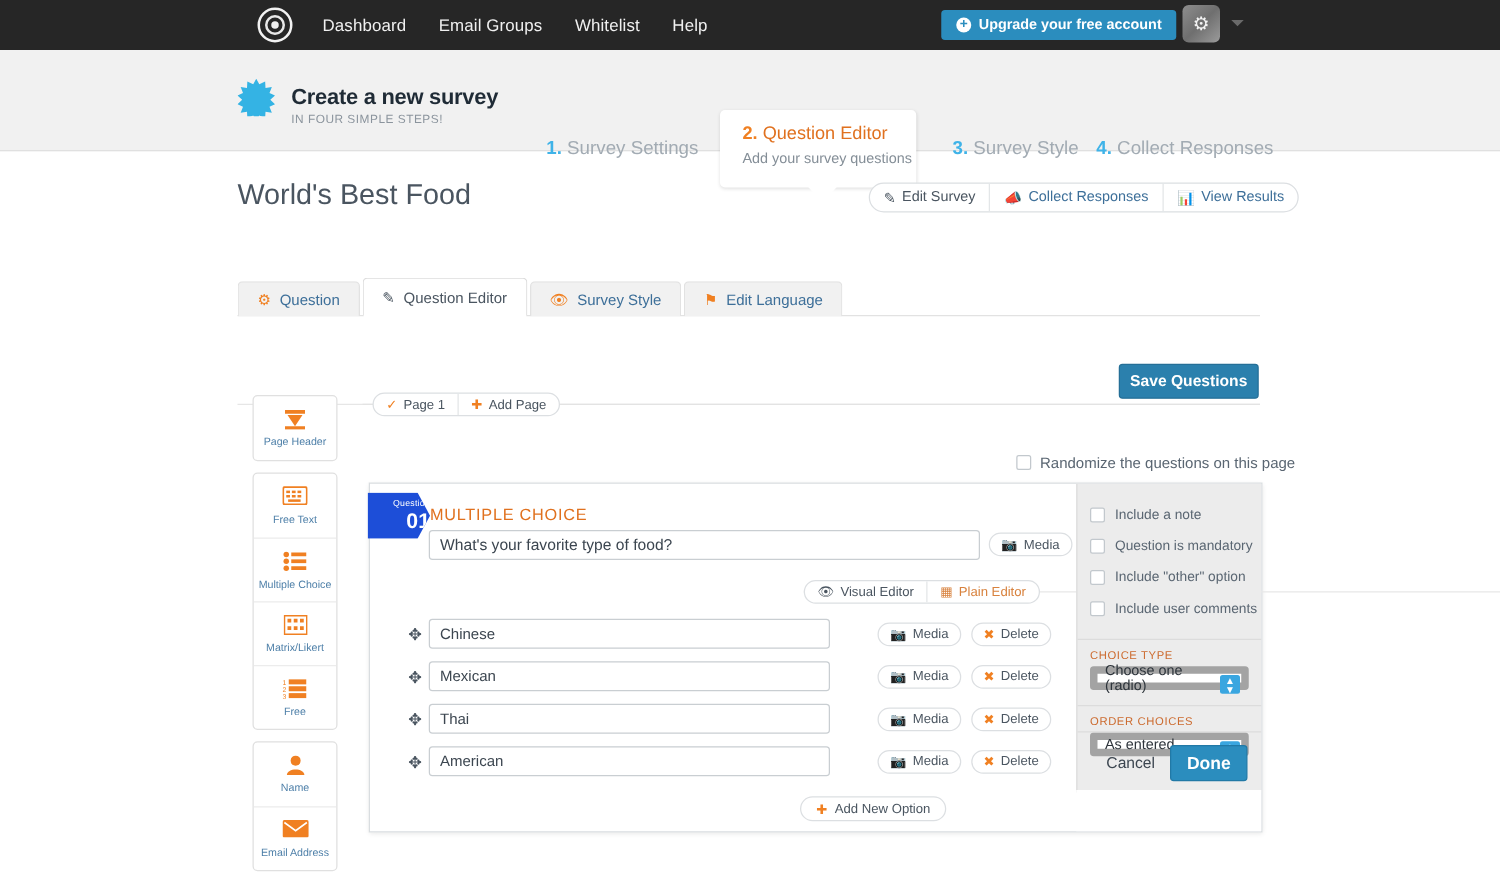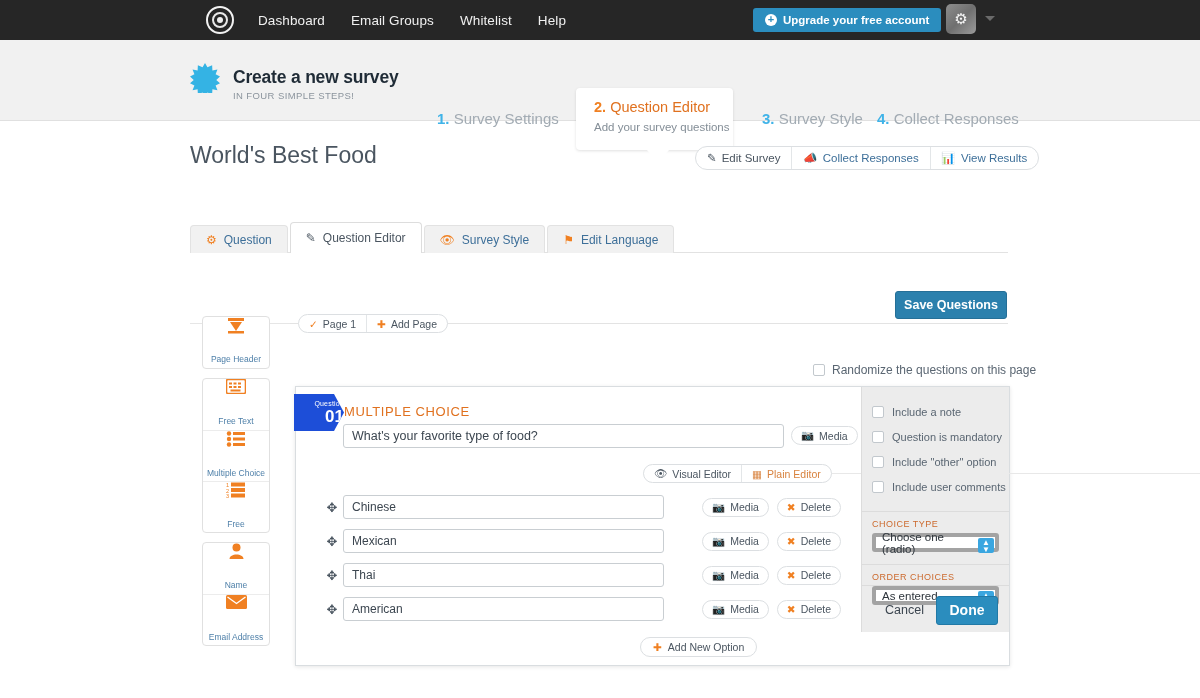--- a/index.html
+++ b/index.html
@@ -166,21 +166,21 @@
   }
 
   
   .sidebar { position: absolute; left: 202px; top: 316px; width: 68px; }
   .side-group {
     background: #fff; border: 1px solid #e0e0e0; border-radius: 4px;
     margin-bottom: 9px; overflow: hidden;
   }
   .side-item {
     height: 51px; display: flex; flex-direction: column;
-    align-items: center; gap: 18px; cursor: pointer;
+    align-items: center; justify-content: center; gap: 2px; cursor: pointer;
   }
   .side-item + .side-item { border-top: 1px solid #ececec; }
   .side-item .si-ico { color: #f08022; font-size: 17px; line-height: 18px; height:19px; }
   .side-item .si-lbl { font-size: 8.5px; color: #4d7fa8; white-space: nowrap; }
 
   
   .pagetab-line {
     position: absolute; left: 290px; top: 323px; width: 718px; height: 1px; background: #e3e3e3;
   }
   .pagetabs {
@@ -275,21 +275,21 @@
   .qs-checks { padding: 12px 10px 8px 10px; }
   .qs-check {
     display: flex; align-items: center; gap: 8px; height: 25px;
     font-size: 11px; color: #5a6672; white-space: nowrap; cursor: pointer;
   }
   .qs-sep { height: 1px; background: #dcdcdc; margin: 4px 0 0 0; }
   .qs-sect { padding: 7px 10px 8px 10px; }
   .qs-lbl { font-size: 9px; color: #cc6a2e; letter-spacing: .5px; margin-bottom: 4px; }
   .qs-select {
     position: relative; height: 19px; background: #fff;
-    border: 4px solid #a3a3a3; border-radius: 3px;
+    border: 6px solid #a3a3a3; border-radius: 3px;
     font-size: 11.5px; color: #2d343b; display: flex; align-items: center;
     padding: 0 24px 0 6px; cursor: pointer;
   }
   .qs-select .spin {
     position: absolute; right: 1px; top: 1px; width: 16px; height: 15px;
     background: #3aa6e0; border-radius: 2px; color: #fff;
     font-size: 8px; line-height: 7px; text-align: center; padding-top: 1px;
   }
   .qs-footer {
     position: absolute; left: 0; right: 0; bottom: 0; height: 49px;
@@ -445,20 +445,34 @@
             <circle cx="3" cy="8" r="2.2" fill="#f08022"></circle>
             <rect x="7" y="6.5" width="12" height="3" fill="#f08022"></rect>
             <circle cx="3" cy="13.5" r="2.2" fill="#f08022"></circle>
             <rect x="7" y="12" width="12" height="3" fill="#f08022"></rect>
           </svg>
       </span>
       <span class="si-lbl">Multiple Choice</span>
     </div>
     <div class="side-item">
       <span class="si-ico">
+        <svg width="19" height="16" viewBox="0 0 19 16">
+            <rect x="0.5" y="0.5" width="18" height="15" fill="none" stroke="#f08022" stroke-width="1.4"></rect>
+            <rect x="3" y="3" width="3" height="3" fill="#f08022"></rect>
+            <rect x="8" y="3" width="3" height="3" fill="#f08022"></rect>
+            <rect x="13" y="3" width="3" height="3" fill="#f08022"></rect>
+            <rect x="3" y="9" width="3" height="3" fill="#f08022"></rect>
+            <rect x="8" y="9" width="3" height="3" fill="#f08022"></rect>
+            <rect x="13" y="9" width="3" height="3" fill="#f08022"></rect>
+          </svg>
+      </span>
+      <span class="si-lbl">Matrix/Likert</span>
+    </div>
+    <div class="side-item">
+      <span class="si-ico">
         <svg width="20" height="16" viewBox="0 0 20 16">
             <text x="0" y="5" font-size="5.5" fill="#f08022" font-family="sans-serif">1</text>
             <rect x="5" y="0.5" width="14" height="4" fill="#f08022"></rect>
             <text x="0" y="10.5" font-size="5.5" fill="#f08022" font-family="sans-serif">2</text>
             <rect x="5" y="6" width="14" height="4" fill="#f08022"></rect>
             <text x="0" y="16" font-size="5.5" fill="#f08022" font-family="sans-serif">3</text>
             <rect x="5" y="11.5" width="14" height="4" fill="#f08022"></rect>
           </svg>
       </span>
       <span class="si-lbl">Free</span>

